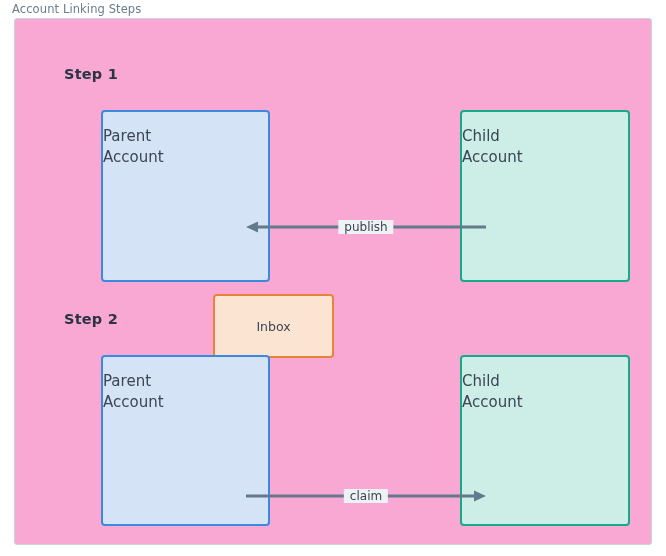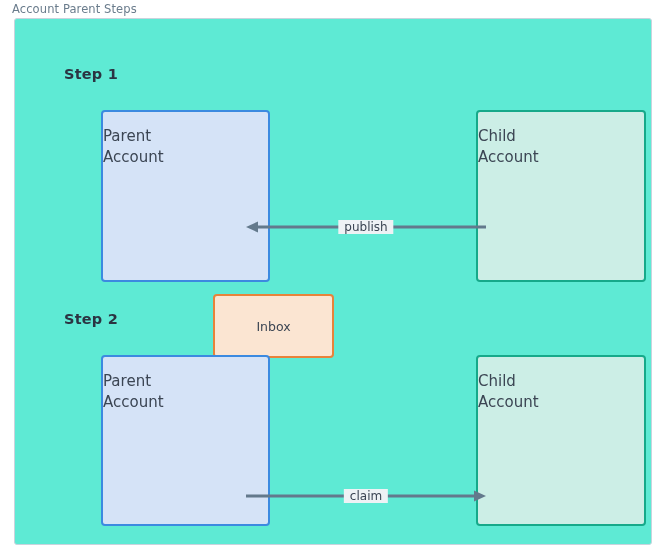--- a/index.html
+++ b/index.html
@@ -16,21 +16,21 @@
   }
 
   
   #diagram-frame {
     position: absolute;
     left: 14px;
     top: 18px;
     width: 638px;
     height: 527px;
     box-sizing: border-box;
-    background: #5eead4;
+    background: #f9a8d4;
     border: 1px solid #c9d3dd;
     border-radius: 3px;
   }
   #diagram-title {
     position: absolute;
     left: 12px;
     top: 2px;
     font-size: 11.5px;
     color: #6a7c8c;
     letter-spacing: 0.1px;
@@ -56,21 +56,20 @@
     border-style: solid;
     border-radius: 4px;
   }
   .account-box.parent {
     background: #d5e3f7;
     border-color: #3c8ae0;
   }
   .account-box.child {
     background: #cceee6;
     border-color: #16a98a;
-    margin-left: 16px;
   }
   .account-box-title {
     position: absolute;
     left: 0;
     right: 0;
     top: 14px;
     font-size: 15px;
     line-height: 21px;
     color: #3b4553;
     white-space: pre-line;
@@ -178,13 +177,13 @@
   <div class="arrow-wrap" id="claim-arrow">
     <svg class="arrow-svg" width="240" height="26" viewBox="0 0 240 26">
       <line x1="0" y1="13" x2="230" y2="13" stroke="#63798c" stroke-width="3.2"></line>
       <polygon points="240,13 228,7.5 228,18.5" fill="#63798c"></polygon>
     </svg>
     <span class="arrow-label">claim</span>
   </div>
 
 </div>
 
-<div id="diagram-title">Account Parent Steps</div>
+<div id="diagram-title">Account Linking Steps</div>
 
 </body></html>

